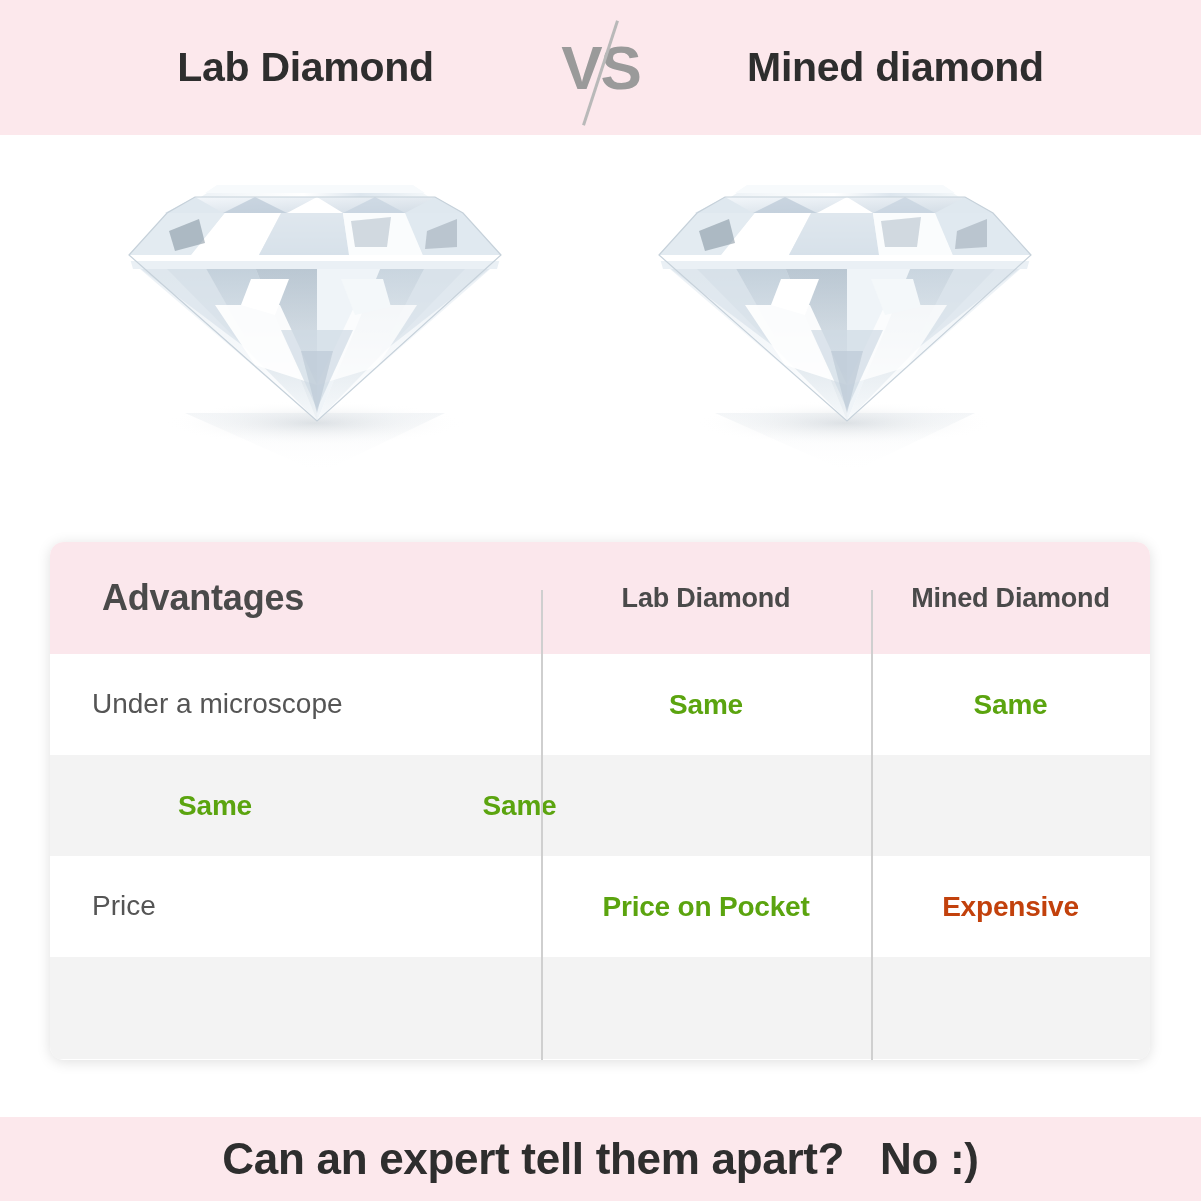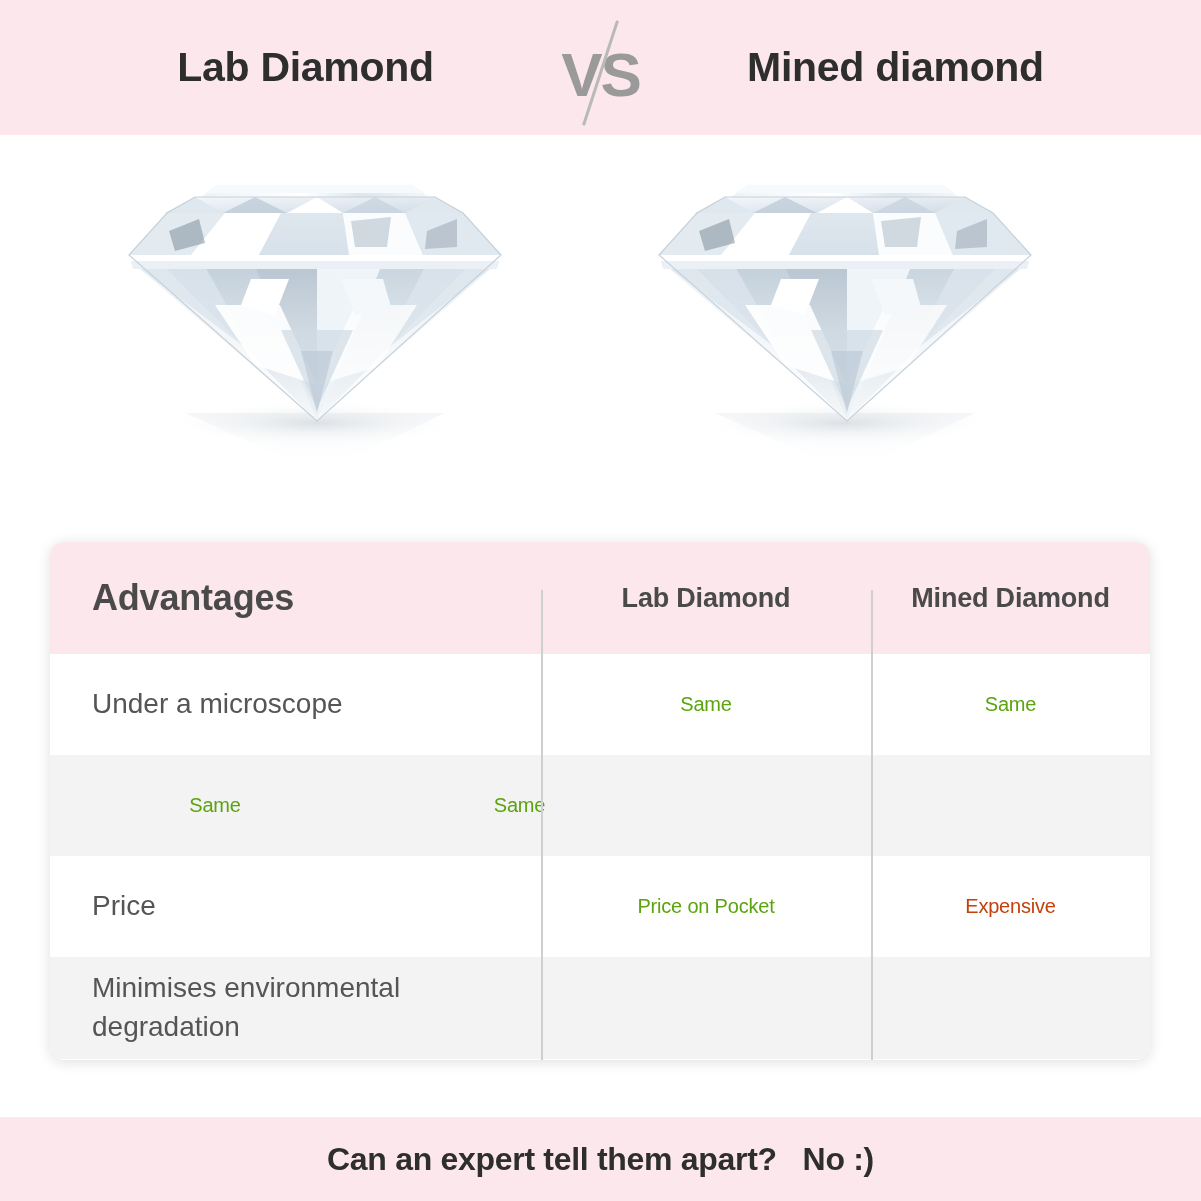--- a/index.html
+++ b/index.html
@@ -37,21 +37,21 @@
   .header-title.right { width: 470px; text-align: center; }
 
   .vs-wrap {
     width: 120px;
     height: 135px;
     position: relative;
     flex: 0 0 120px;
   }
   .vs-text {
     position: absolute;
-    left: 0; top: 7px;
+    left: 0; top: 0;
     width: 120px;
     height: 135px;
     display: flex;
     align-items: center;
     justify-content: center;
     font-size: 62px;
     font-weight: bold;
     color: #9A9A9A;
     letter-spacing: -2px;
   }
@@ -94,21 +94,21 @@
   .trow {
     position: relative;
     display: flex;
     width: 100%;
     box-sizing: border-box;
   }
   .trow.head {
     height: 112px;
     background: #FBE7EC;
   }
-  .trow.body { height: 101px; }
+  .trow.body { height: 101px; text-align: right; }
   .trow.body.tall { height: 102px; }
   .trow.white { background: #ffffff; }
   .trow.gray  { background: #F3F3F3; }
 
   .c-label {
     width: 491px;
     box-sizing: border-box;
     padding-left: 42px;
     display: flex;
     align-items: center;
@@ -121,38 +121,39 @@
     justify-content: center;
   }
   .c-mined { width: 279px; }
 
   .head .c-label    { justify-content: flex-start; }
   .head-advantages {
     font-size: 36px;
     font-weight: bold;
     color: #4A4A4A;
     letter-spacing: -0.2px;
+    margin-left: 10px;
   }
   .head-col {
     font-size: 27px;
     font-weight: bold;
     color: #4A4A4A;
     letter-spacing: -0.2px;
     white-space: nowrap;
   }
 
   .row-label {
     font-size: 28px;
     font-weight: normal;
     color: #555555;
     line-height: 1.38;
   }
   .cell-value {
-    font-size: 20px;
-    font-weight: normal;
+    font-size: 28px;
+    font-weight: bold;
     letter-spacing: -0.2px;
     white-space: nowrap;
   }
   .val-good { color: #5BA40F; }
   .val-bad  { color: #c2410c; }
 
   
   .divider {
     position: absolute;
     top: 48px;
@@ -168,21 +169,21 @@
     position: absolute;
     left: 0; top: 1117px;
     width: 1201px;
     height: 84px;
     background: #FCE8EC;
     display: flex;
     align-items: center;
     justify-content: center;
   }
   .footer-text {
-    font-size: 32px;
+    font-size: 44px;
     font-weight: bold;
     color: #2E2E2E;
     letter-spacing: -0.3px;
     white-space: pre;
   }
 </style>
 </head>
 <body>
 
 <div class="header-band">
@@ -369,23 +370,20 @@
     </div>
     <div class="c-lab">
       <span class="cell-value val-good">Price on Pocket</span>
     </div>
     <div class="c-mined">
       <span class="cell-value val-bad">Expensive</span>
     </div>
   </div>
 
   <div class="trow body tall gray">
-    <div class="c-label">
-      <span class="row-label">Minimises environmental degradation</span>
-    </div>
   </div>
 
   <div class="divider d1"></div>
   <div class="divider d2"></div>
 </div>
 
 <div class="footer-band">
   <div class="footer-text">Can an expert tell them apart?   No :)</div>
 </div>
 

